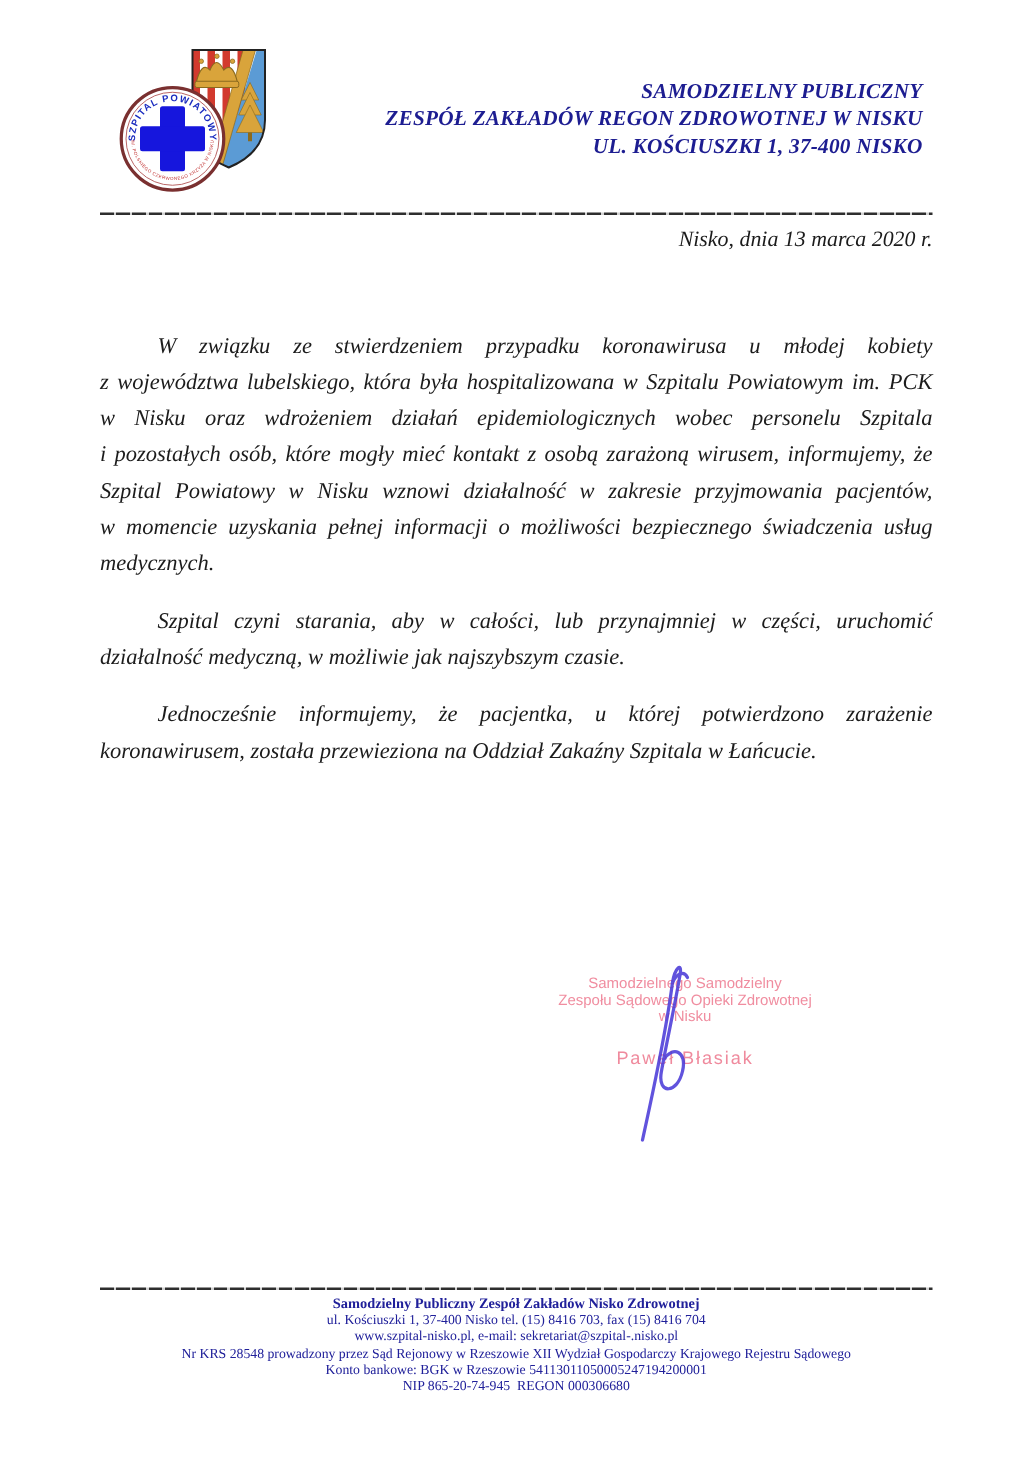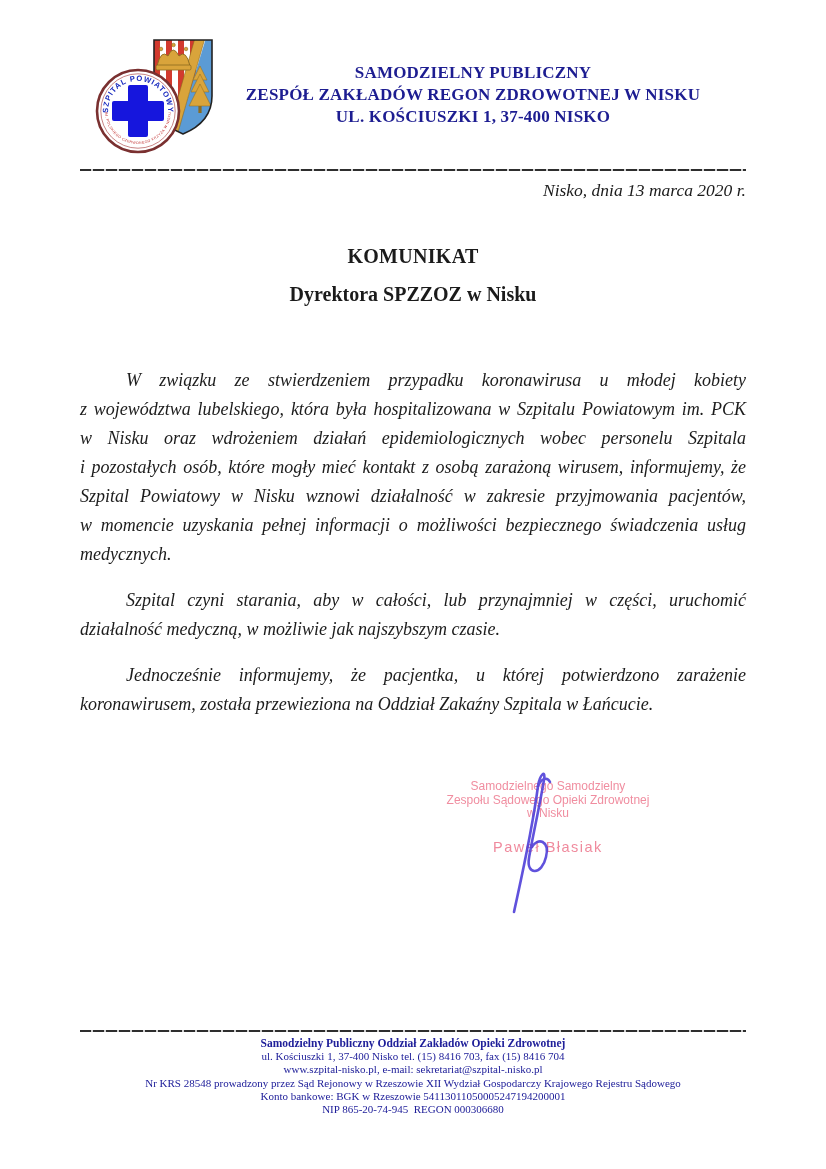--- a/index.html
+++ b/index.html
@@ -7,21 +7,21 @@
   .page {
     position:relative; width:826px; height:1169px; margin:0 auto;
     background:#ffffff; overflow:hidden;
     font-family:"Liberation Serif", serif; color:#1b1b1b;
   }
   .content { padding:0 80px; }
 
   
   .letterhead { display:flex; align-items:flex-start; margin-top:36px; }
   .logo-wrap { width:128px; flex:0 0 128px; padding-left:14px; }
-  .org-block { flex:1; text-align:center; padding-top:26px; padding-right:8px; }
+  .org-block { flex:1; text-align:right; padding-top:26px; padding-right:8px;font-style:italic; }
   .org-line {
     font-weight:bold; font-size:17px; line-height:22px;
     color:#1d1d91; letter-spacing:.2px;
   }
 
   
   .rule {
     height:2px; margin-top:9px;
     background:repeating-linear-gradient(90deg,#2e2e2e 0 11px, rgba(46,46,46,.22) 11px 13px);
   }
@@ -126,24 +126,20 @@
         <div class="org-line">SAMODZIELNY PUBLICZNY</div>
         <div class="org-line">ZESPÓŁ ZAKŁADÓW REGON ZDROWOTNEJ W NISKU</div>
         <div class="org-line">UL. KOŚCIUSZKI 1, 37-400 NISKO</div>
       </div>
     </header>
 
     <div class="rule"></div>
 
     <div class="date-line">Nisko, dnia 13 marca 2020 r.</div>
 
-    <div class="title-block">
-      <div class="title-main">KOMUNIKAT</div>
-      <div class="title-sub">Dyrektora SPZZOZ w Nisku</div>
-    </div>
 
     <main class="body-text">
       <p>W związku ze stwierdzeniem przypadku koronawirusa u&nbsp;młodej kobiety z&nbsp;województwa lubelskiego, która była hospitalizowana w&nbsp;Szpitalu Powiatowym im. PCK w&nbsp;Nisku oraz wdrożeniem działań epidemiologicznych wobec personelu Szpitala i&nbsp;pozostałych osób, które mogły mieć kontakt z&nbsp;osobą zarażoną wirusem, informujemy, że Szpital Powiatowy w&nbsp;Nisku wznowi działalność w&nbsp;zakresie przyjmowania pacjentów, w&nbsp;momencie uzyskania pełnej informacji o&nbsp;możliwości bezpiecznego świadczenia usług medycznych.</p>
       <p>Szpital czyni starania, aby w&nbsp;całości, lub przynajmniej w&nbsp;części, uruchomić działalność medyczną, w&nbsp;możliwie jak najszybszym czasie.</p>
       <p>Jednocześnie informujemy, że pacjentka, u&nbsp;której potwierdzono zarażenie koronawirusem, została przewieziona na Oddział Zakaźny Szpitala w&nbsp;Łańcucie.</p>
     </main>
   </div>
 
   <div class="sign-area">
     <div class="stamp-line">Samodzielnego Samodzielny</div>
@@ -154,21 +150,21 @@
       <g fill="none" stroke="#4b3bd8" stroke-width="2.6" stroke-linecap="round" stroke-linejoin="round" opacity="0.88">
         <path d="M16,146 C22,118 34,66 40,20 C42,8 48,3 46,14 C42,38 34,74 31,92 C28,110 44,109 48,91 C52,75 40,70 33,82"></path>
         <path d="M40,20 C43,13 49,10 52,16"></path>
       </g>
     </svg>
   </div>
 
   <footer class="footer-block">
     <div class="rule footer-rule"></div>
     <div class="footer-lines">
-      <div class="footer-line bold">Samodzielny Publiczny Oddział Zakładów Opieki Zdrowotnej</div>
+      <div class="footer-line bold">Samodzielny Publiczny Zespół Zakładów Nisko Zdrowotnej</div>
       <div class="footer-line">ul. Kościuszki 1, 37-400 Nisko tel. (15) 8416 703, fax (15) 8416 704</div>
       <div class="footer-line">www.szpital-nisko.pl, e-mail: sekretariat@szpital-.nisko.pl</div>
       <div class="footer-line">Nr KRS 28548 prowadzony przez Sąd Rejonowy w Rzeszowie XII Wydział Gospodarczy Krajowego Rejestru Sądowego</div>
       <div class="footer-line">Konto bankowe: BGK w Rzeszowie 54113011050005247194200001</div>
       <div class="footer-line">NIP 865-20-74-945&nbsp; REGON 000306680</div>
     </div>
   </footer>
 </div>
 
 </body></html>

